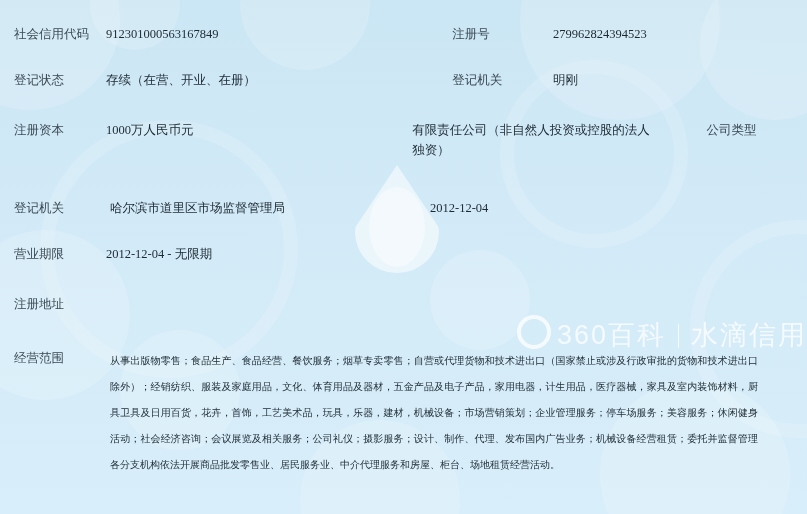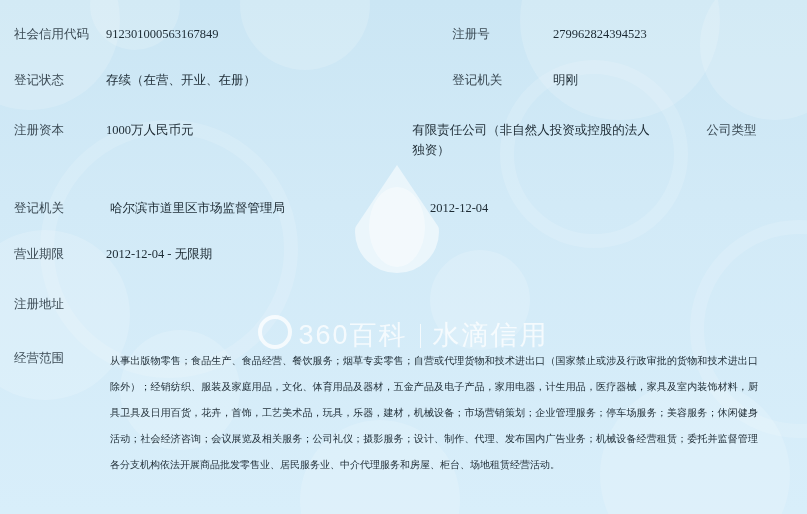--- a/index.html
+++ b/index.html
@@ -59,21 +59,21 @@
     width: 56px;
     height: 80px;
     border-radius: 50%;
     background: rgba(255,255,255,0.4);
   }
   .wm-text {
     position: absolute;
     left: 0;
     right: 0;
     top: 140px;
-    text-align: center;
+    text-align: right;
     font-size: 27px;
     color: rgba(255,255,255,0.75);
     letter-spacing: 2px;
     white-space: nowrap;
   }
   .wm-circle {
     display: inline-block;
     width: 26px;
     height: 26px;
     border: 4px solid rgba(255,255,255,0.75);

